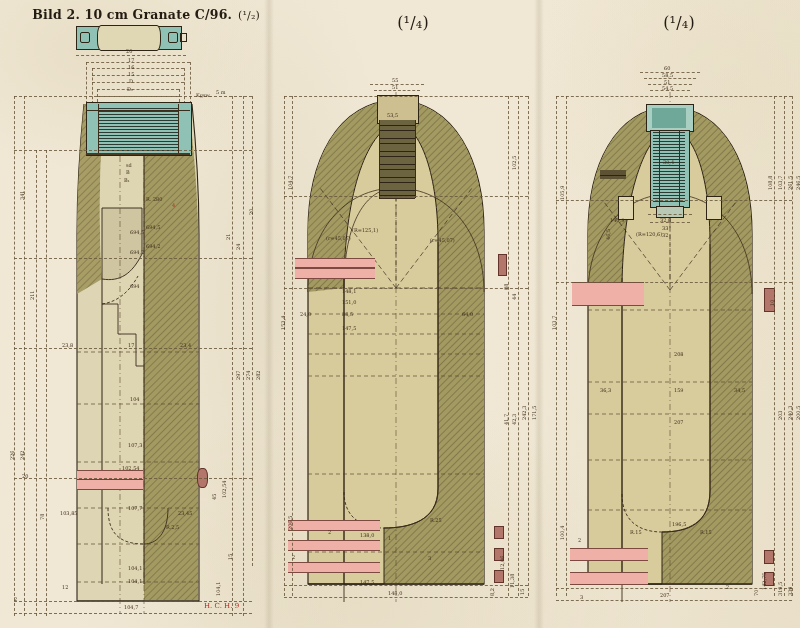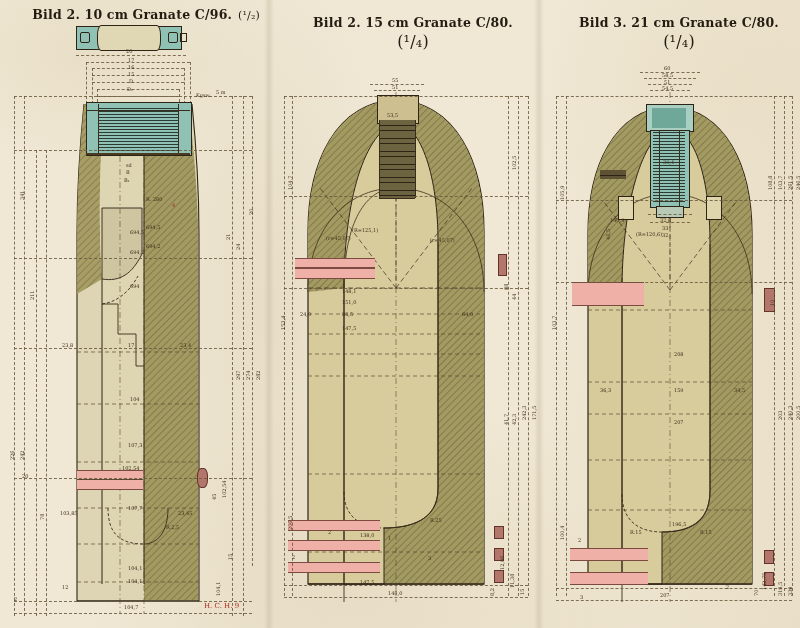--- a/index.html
+++ b/index.html
@@ -64,26 +64,24 @@
 
   <div class="crease" style="left:264px;"></div>
   <div class="crease" style="left:534px;"></div>
 
   <div class="ttl" style="left:10px;top:4px;width:250px;text-align:right;">
     <span class="t1">Bild 2.  10 cm  Granate C/96.</span>
     <span class="frac">(¹/₂)</span>
   </div>
 
   <div class="ttl" style="left:288px;top:12px;width:250px;">
-    <span class="t1">Bild 2.  15 cm  Granate C/80.</span>
     <span class="sub">(¹/₄)</span>
   </div>
 
   <div class="ttl" style="left:558px;top:12px;width:242px;">
-    <span class="t1">Bild 3.  21 cm  Granate C/80.</span>
     <span class="sub">(¹/₄)</span>
   </div>
 
   <div>
 
     <div>
       <div class="teal outline" style="left:76px;top:26px;width:22px;height:22px;"></div>
       <div class="teal outline" style="left:158px;top:26px;width:22px;height:22px;"></div>
       <div class="cavitylt outline" style="left:97px;top:25px;width:62px;height:24px;
            border-radius:4px/10px;"></div>

